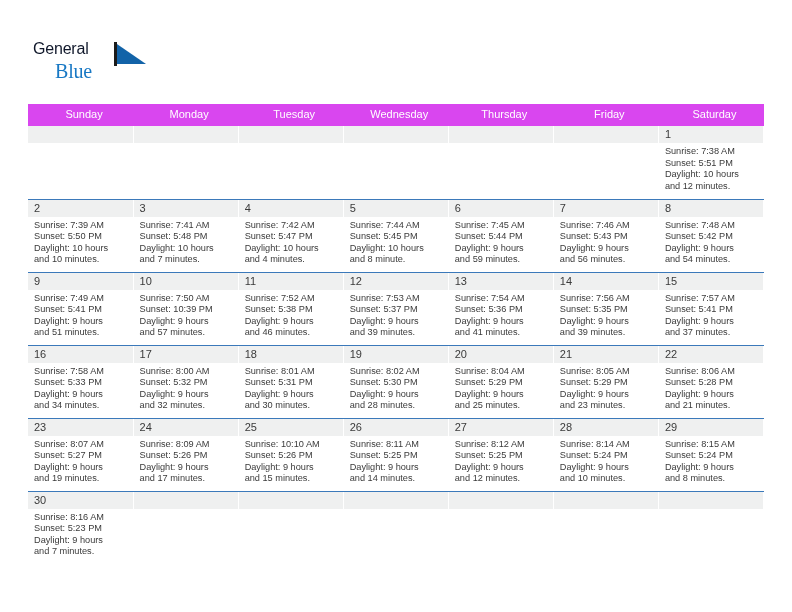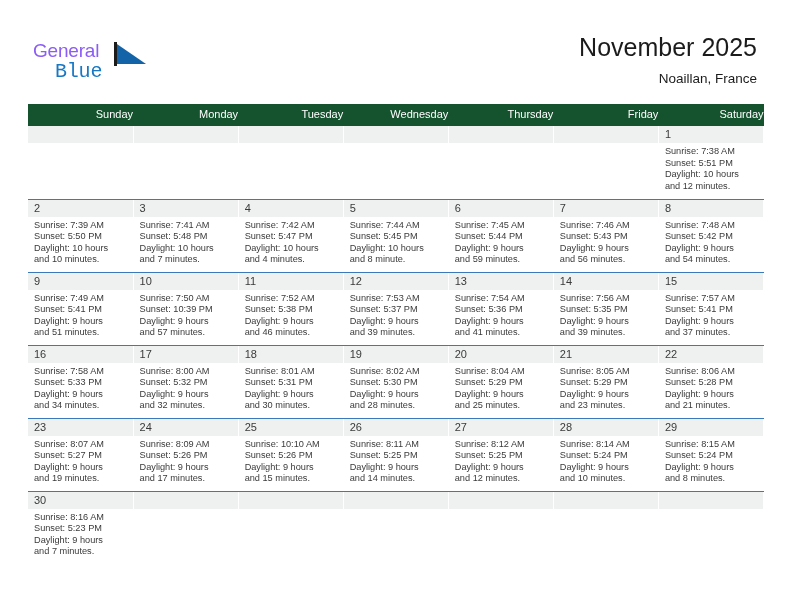--- a/index.html
+++ b/index.html
@@ -29,33 +29,33 @@
   .logo {
     position: absolute;
     left: 33px;
     top: 40px;
     width: 150px;
     height: 48px;
   }
   .logo-general {
     position: absolute;
     left: 0; top: 0;
-    font-size: 19px;
+    font-size: 16px;
     letter-spacing: -0.2px;
-    color: #8b5cf6;
+    color: #0f172a;
     font-family: "Liberation Sans", sans-serif;
   }
   .logo-blue {
     position: absolute;
     left: 22px;
     top: 20px;
     font-size: 20px;
     letter-spacing: -0.2px;
     color: #1878c4;
-    font-family: Liberation Mono, monospace;
+    font-family: Liberation Serif, serif;
   }
   .logo-flag {
     position: absolute;
     left: 81px;
     top: 2px;
     width: 32px;
     height: 24px;
   }
   .logo-flag svg { display: block; }
 
@@ -84,25 +84,25 @@
   
   .calendar {
     position: absolute;
     left: 28px;
     top: 104px;
     width: 736px;
     border-collapse: collapse;
     table-layout: fixed;
   }
   .calendar th {
-    background: #14532d;
+    background: #d946ef;
     color: #ffffff;
     font-weight: normal;
     font-size: 11px;
-    text-align: right;
+    text-align: center;
     padding: 5px 0 6px 7px;
     height: 21px;
     line-height: 11px;
     font-family: "Liberation Sans", sans-serif;
   }
   .calendar td {
     width: 105.14px;
     height: 73px;
     vertical-align: top;
     padding: 0;
@@ -151,24 +151,20 @@
       <span class="logo-general">General</span>
       <span class="logo-flag">
         <svg width="32" height="24" viewBox="0 0 32 24" xmlns="http://www.w3.org/2000/svg">
           <polygon points="0,0 32,22 0,22" fill="#1263a8"></polygon>
           <rect x="0" y="0" width="3" height="36" fill="#1b1b1b"></rect>
         </svg>
       </span>
       <span class="logo-blue">Blue</span>
     </div>
 
-    <div class="title-block">
-      <div class="cal-title">November 2025</div>
-      <div class="cal-subtitle">Noaillan, France</div>
-    </div>
 
   </div>
 
   <table class="calendar">
     <thead>
       <tr>
         <th>Sunday</th>
         <th>Monday</th>
         <th>Tuesday</th>
         <th>Wednesday</th>

